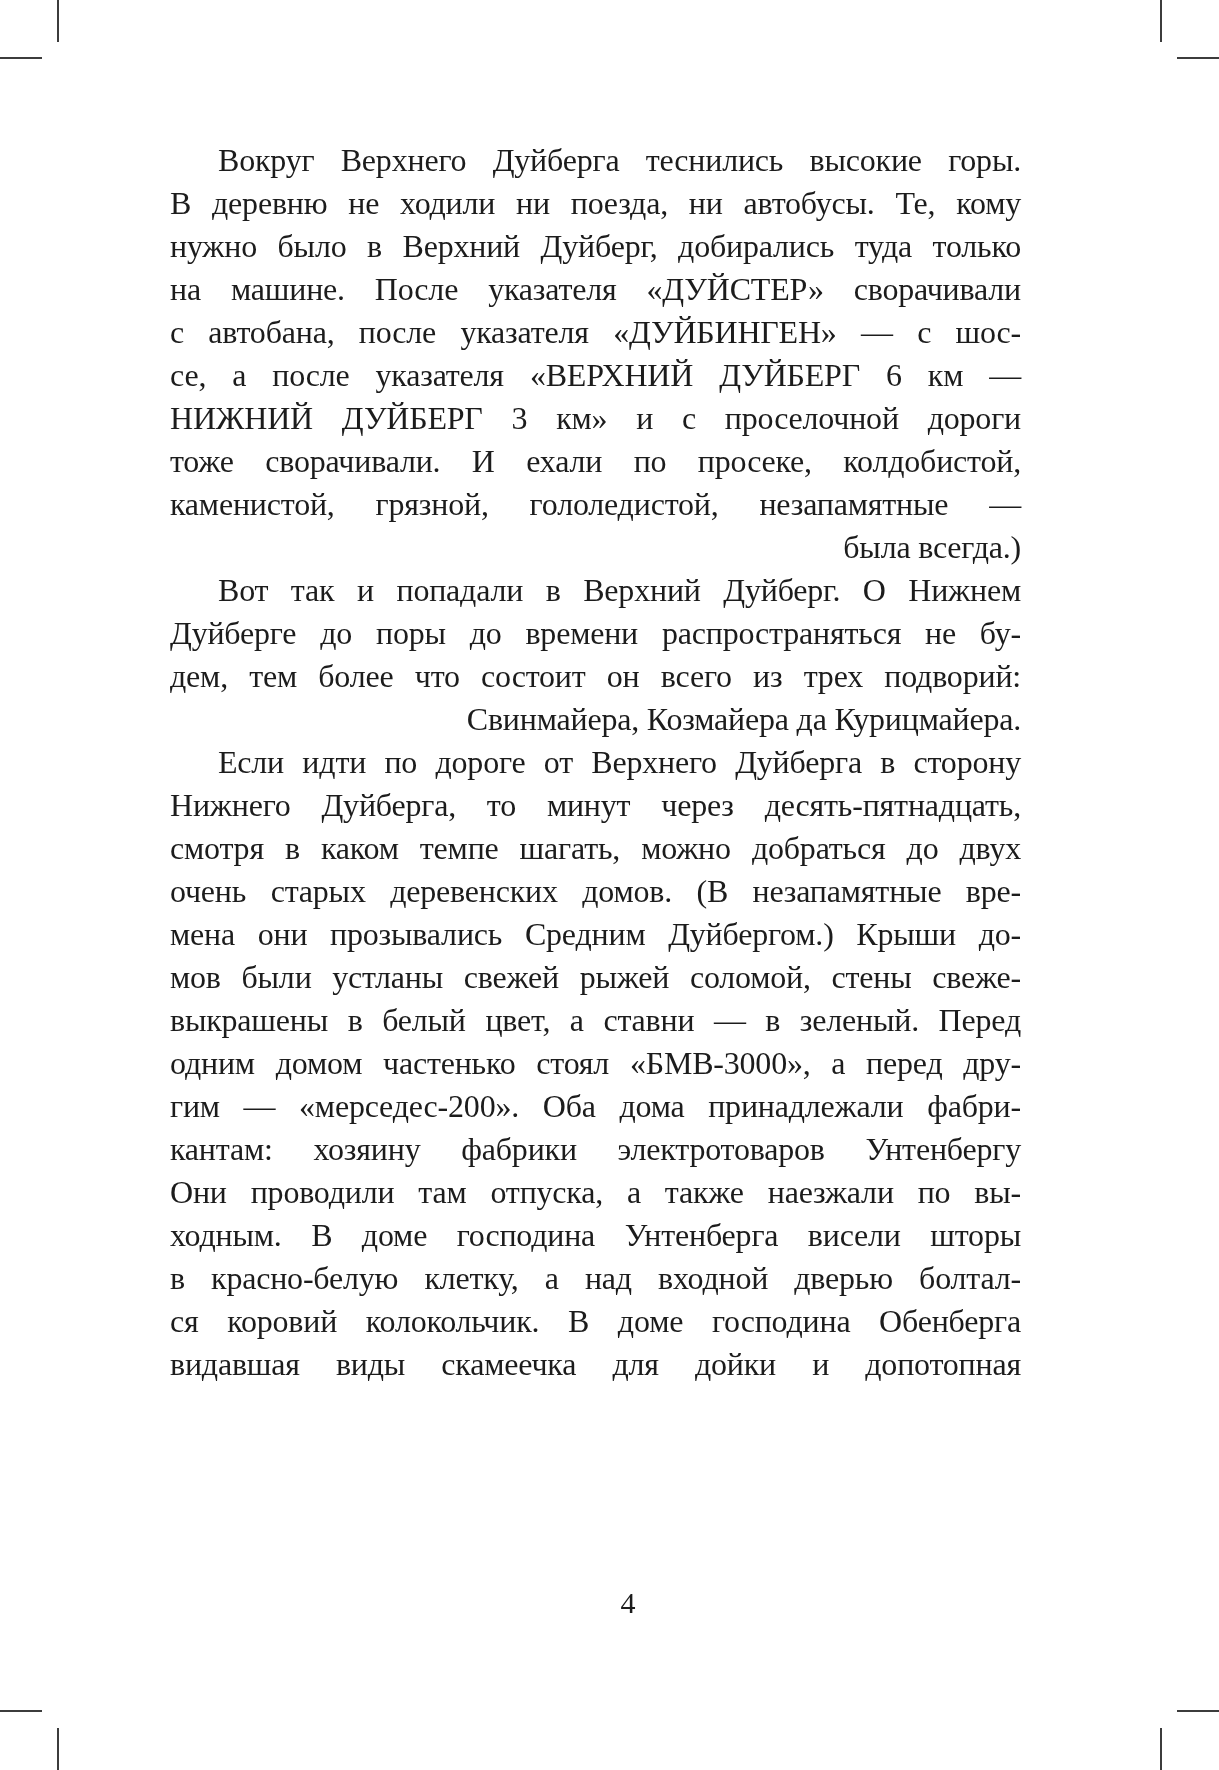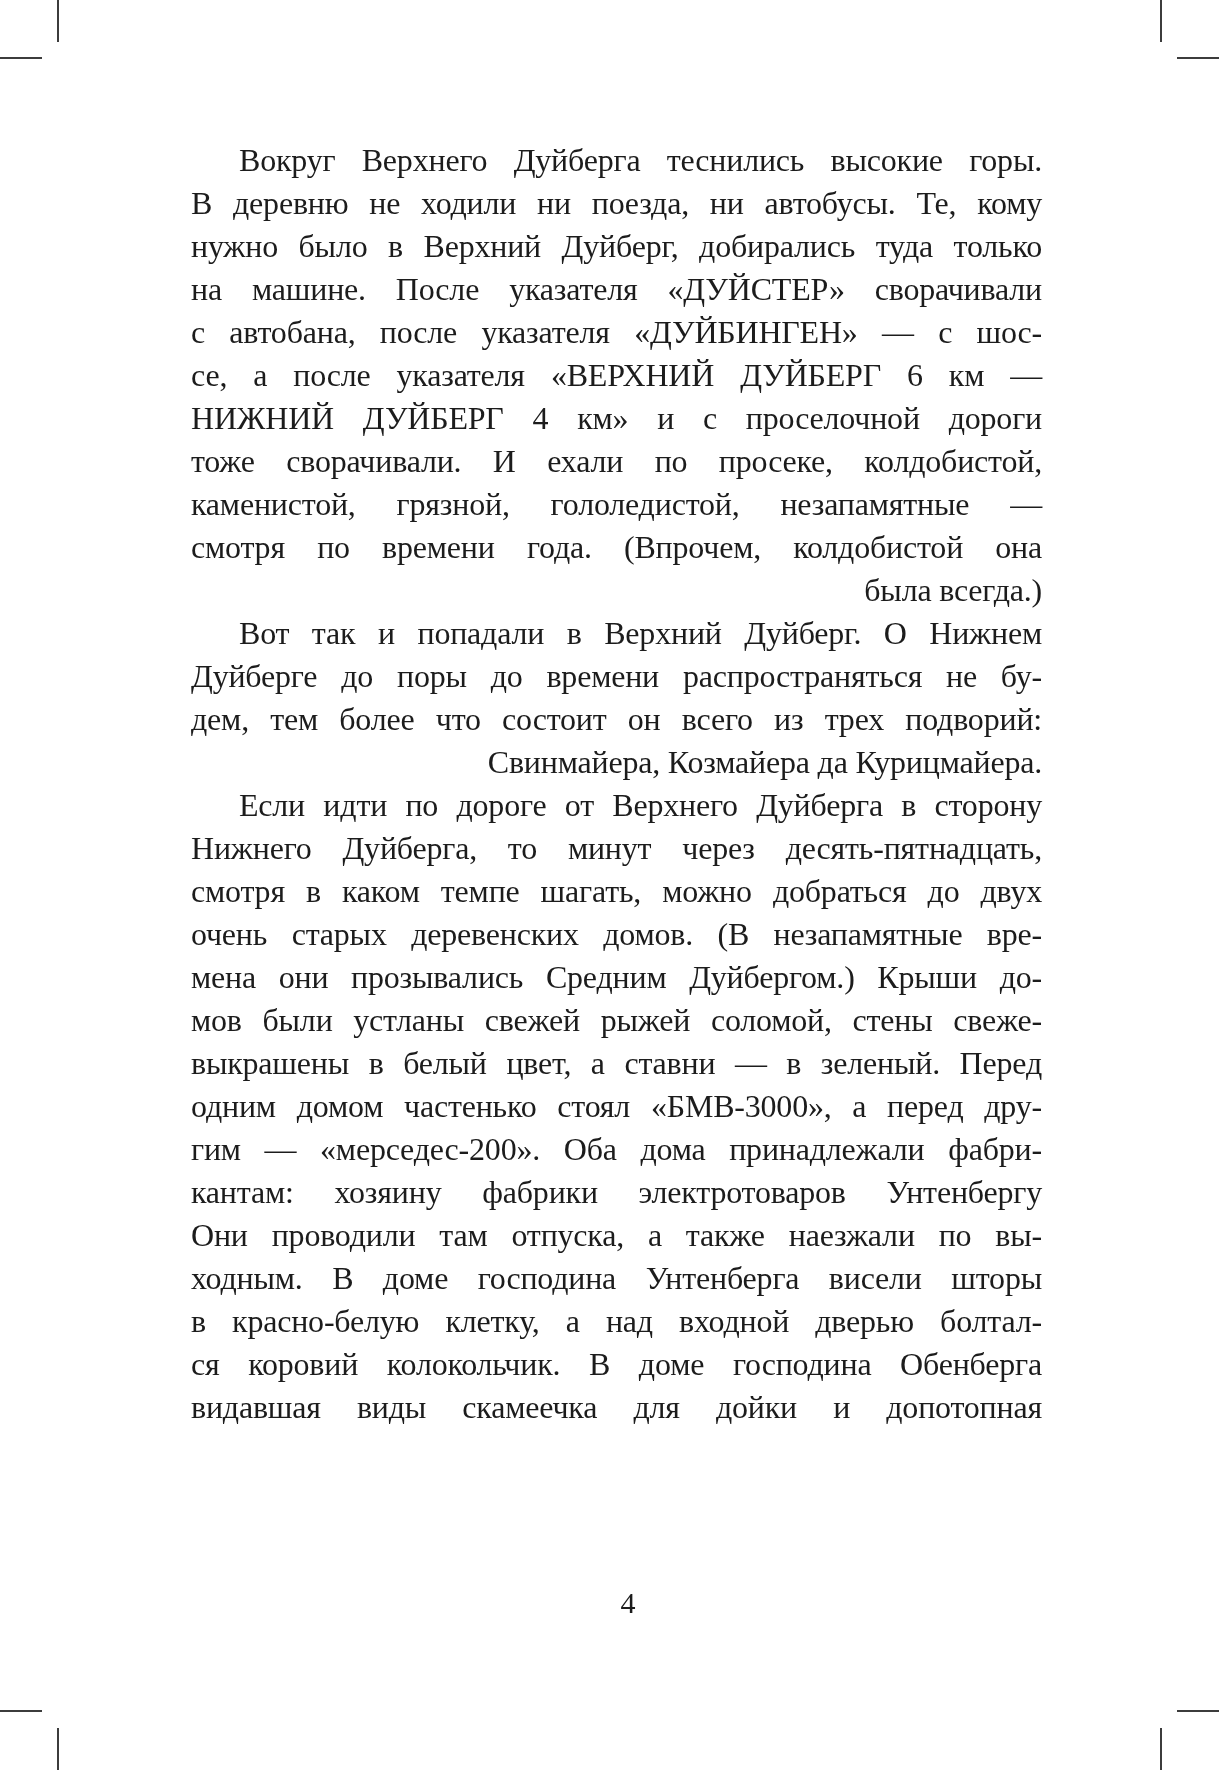--- a/index.html
+++ b/index.html
@@ -29,21 +29,21 @@
   .crop.tl-h { left: 0;     top: 57px; }
   .crop.tr-v { left: 1160px; top: 0; }
   .crop.tr-h { left: 1177px; top: 57px; }
   .crop.bl-h { left: 0;     top: 1710px; }
   .crop.bl-v { left: 57px;  top: 1728px; }
   .crop.br-h { left: 1177px; top: 1710px; }
   .crop.br-v { left: 1160px; top: 1728px; }
   
   .text-block {
     position: absolute;
-    left: 191px;
+    left: 170px;
     top: 139px;
     width: 851px;
     color: var(--ink, #1c1c1c);
     font-size: 32px;
     letter-spacing: -0.2px;
   }
   .line {
     height: 43px;
     line-height: 43px;
     white-space: nowrap;
@@ -83,24 +83,23 @@
   <div class="crop h br-h"></div>
   <div class="crop v br-v"></div>
 
   <div class="text-block" id="text-block">
       <div class="line just indent">Вокруг Верхнего Дуйберга теснились высокие горы.</div>
       <div class="line just">В деревню не ходили ни поезда, ни автобусы. Те, кому</div>
       <div class="line just">нужно было в Верхний Дуйберг, добирались туда только</div>
       <div class="line just">на машине. После указателя «ДУЙСТЕР» сворачивали</div>
       <div class="line just">с автобана, после указателя «ДУЙБИНГЕН» — с шос-</div>
       <div class="line just">се, а после указателя «ВЕРХНИЙ ДУЙБЕРГ 6 км —</div>
-      <div class="line just">НИЖНИЙ ДУЙБЕРГ 4 км» и с проселочной дороги</div>
+      <div class="line just">НИЖНИЙ ДУЙБЕРГ 3 км» и с проселочной дороги</div>
       <div class="line just">тоже сворачивали. И ехали по просеке, колдобистой,</div>
       <div class="line just">каменистой, грязной, гололедистой, незапамятные —</div>
-      <div class="line just">смотря по времени года. (Впрочем, колдобистой она</div>
       <div class="line">была всегда.)</div>
       <div class="line just indent">Вот так и попадали в Верхний Дуйберг. О Нижнем</div>
       <div class="line just">Дуйберге до поры до времени распространяться не бу-</div>
       <div class="line just">дем, тем более что состоит он всего из трех подворий:</div>
       <div class="line">Свинмайера, Козмайера да Курицмайера.</div>
       <div class="line just indent">Если идти по дороге от Верхнего Дуйберга в сторону</div>
       <div class="line just">Нижнего Дуйберга, то минут через десять-пятнадцать,</div>
       <div class="line just">смотря в каком темпе шагать, можно добраться до двух</div>
       <div class="line just">очень старых деревенских домов. (В незапамятные вре-</div>
       <div class="line just">мена они прозывались Средним Дуйбергом.) Крыши до-</div>

